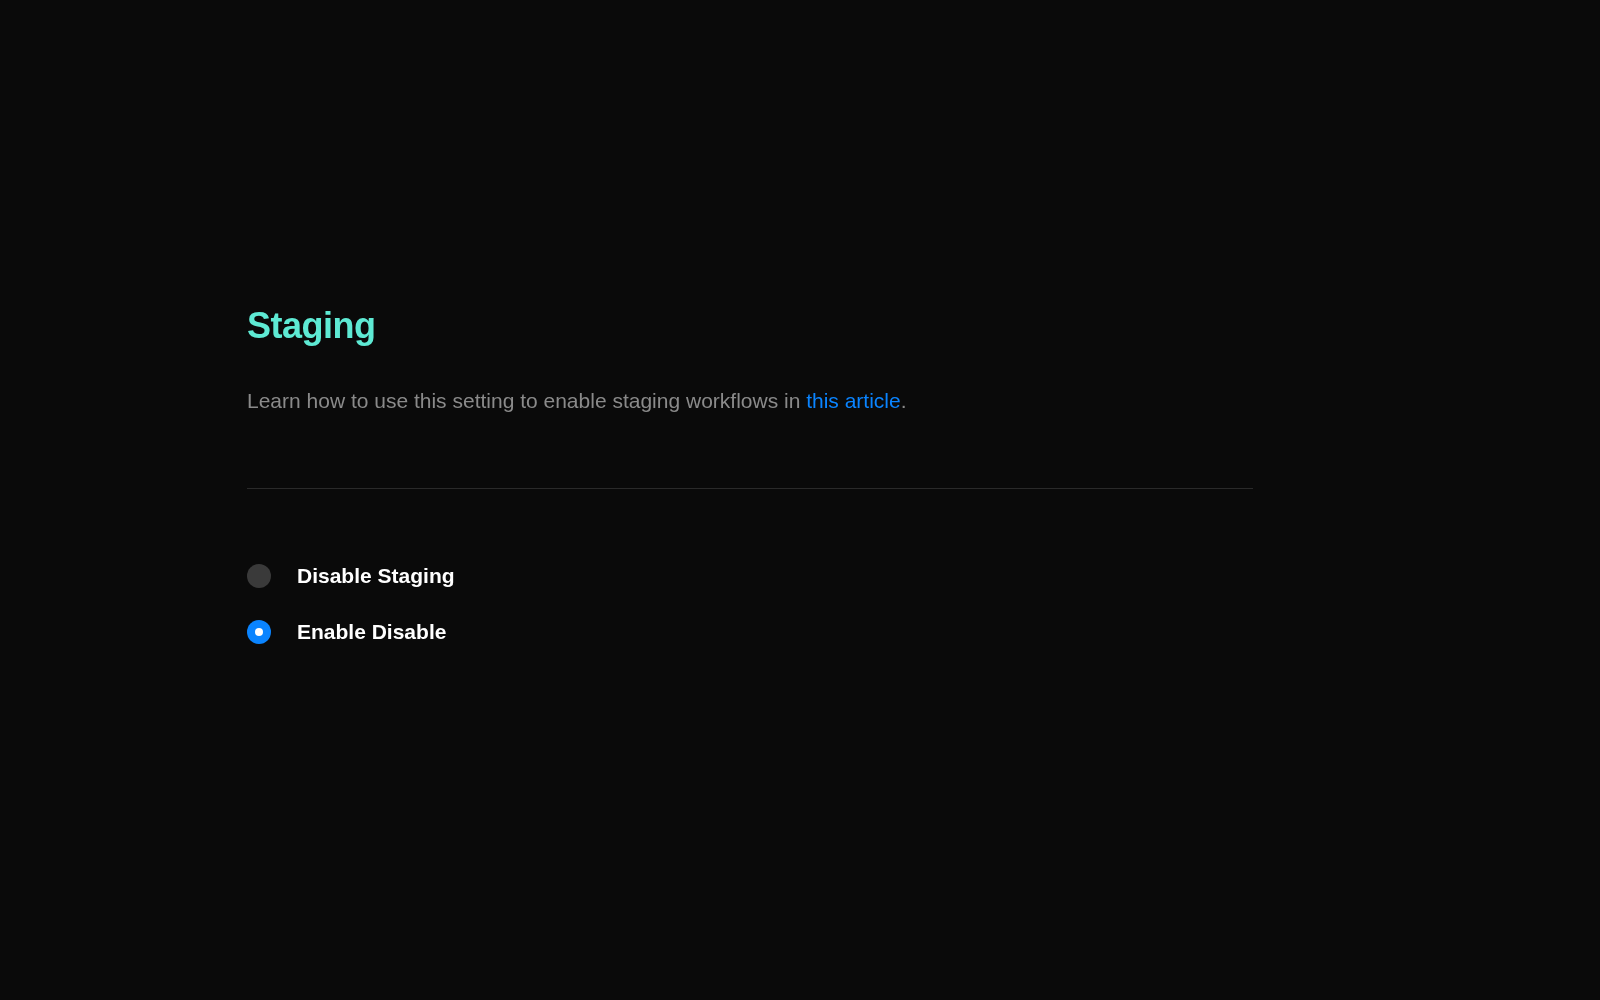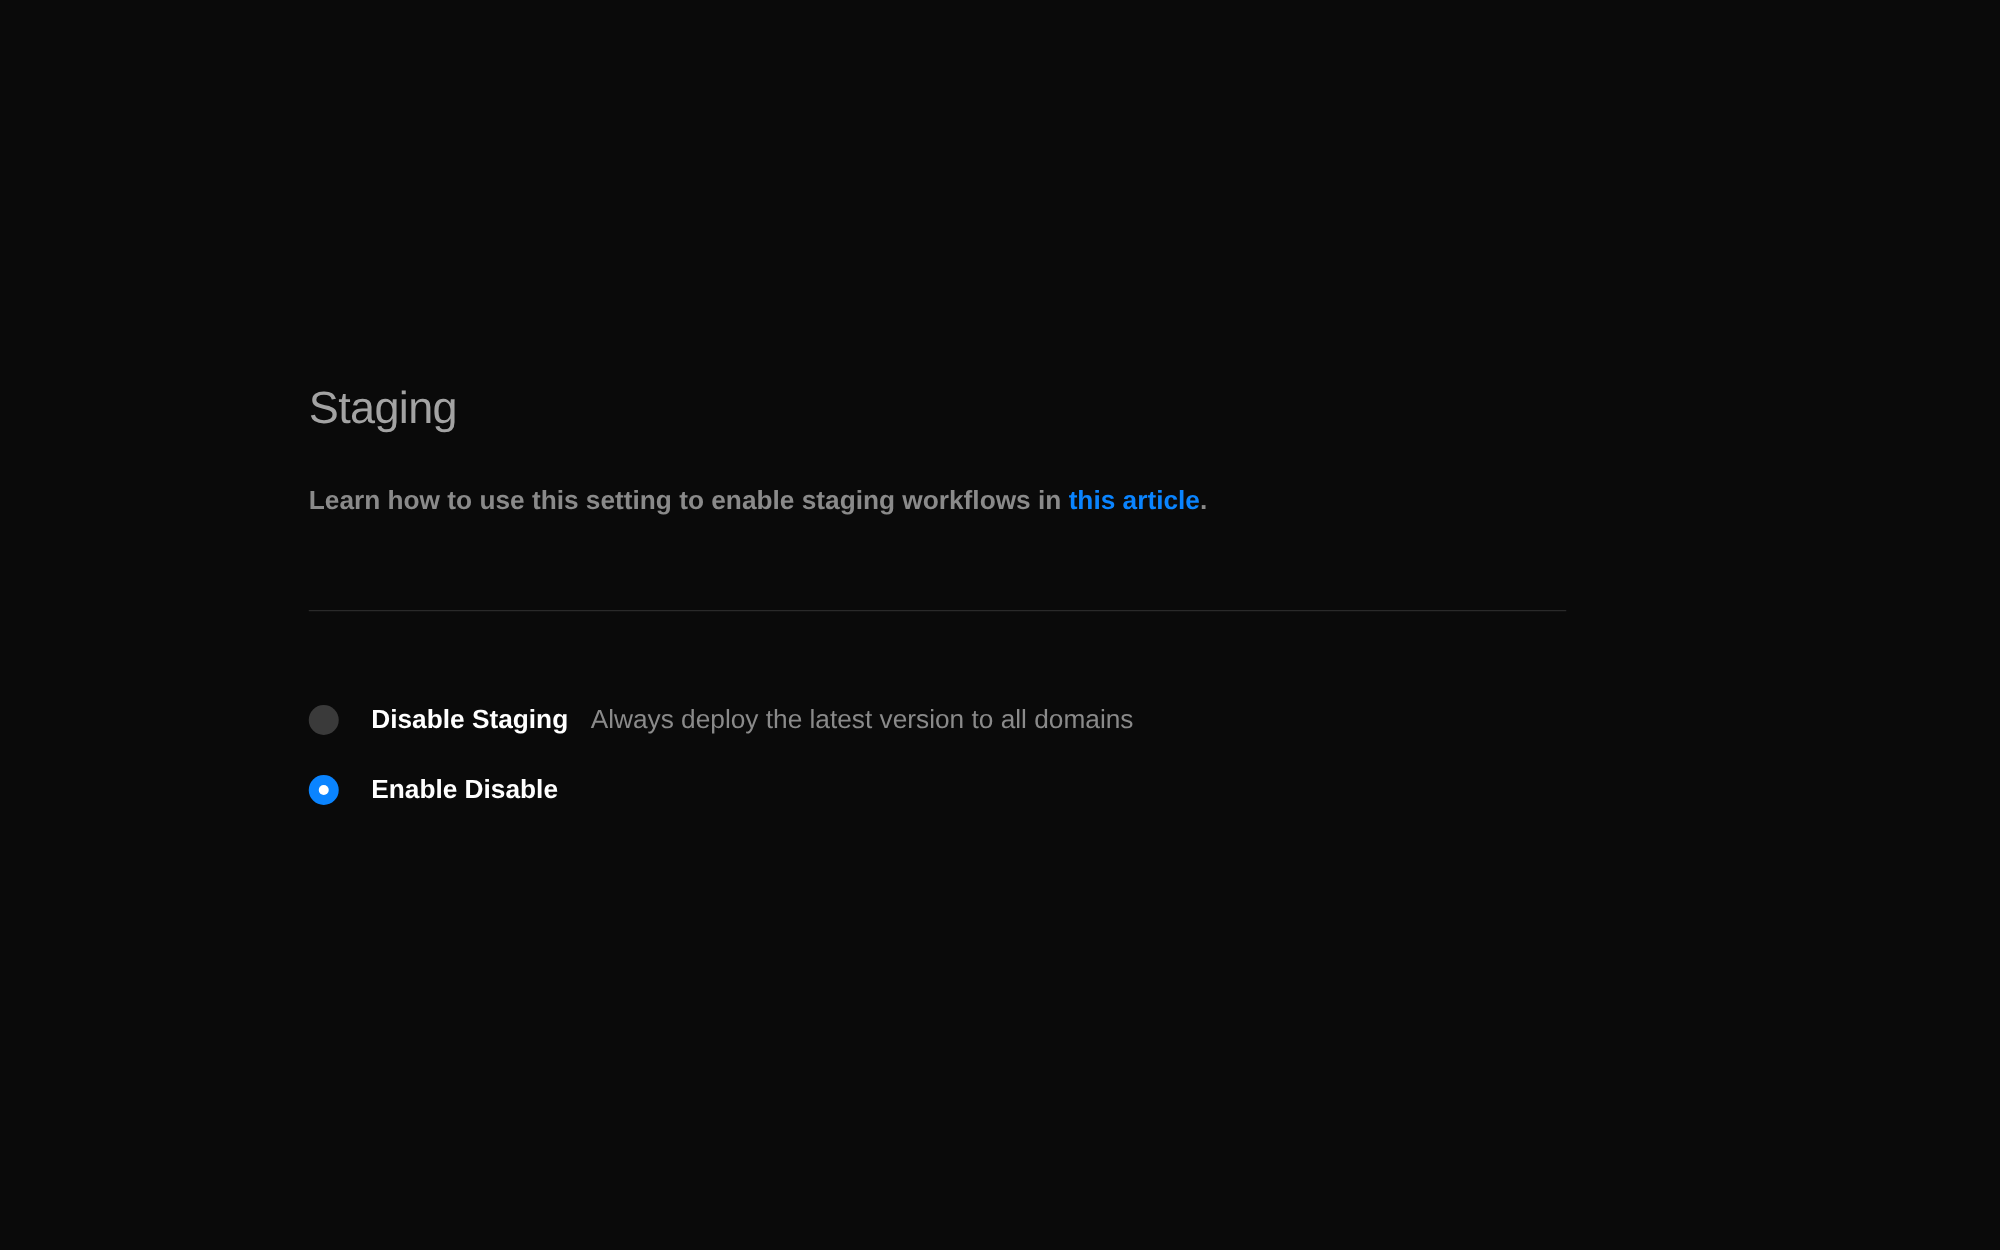--- a/index.html
+++ b/index.html
@@ -14,30 +14,29 @@
       font-family: -apple-system, BlinkMacSystemFont, "Segoe UI", Helvetica, Arial, sans-serif;
       color: #fff;
       display: flex;
       flex-direction: column;
       padding-top: 305px;
       padding-left: 247px;
       padding-right: 300px;
     }
     .heading {
       font-size: 36px;
-      font-weight: 400;
+      font-weight: 700;
       letter-spacing: -0.5px;
-      color: #a3a3a3;
+      color: #5eead4;
       margin-bottom: 42px;
     }
     .description {
       font-size: 21px;
       color: #8a8a8a;
       margin-bottom: 0;
-      font-weight: bold;
     }
     .description .link {
       color: #0a84ff;
       text-decoration: none;
       cursor: pointer;
     }
     .divider {
       border: none;
       height: 1px;
       background: #2a2a2a;
@@ -100,21 +99,18 @@
 
 <p class="description">
   <span>Learn how to use this setting to enable staging workflows in </span><a class="link">this article</a><span>.</span>
 </p>
 
 <hr class="divider">
 
 <div class="option-row">
   <span class="radio unselected"></span>
   <span class="option-label">Disable Staging</span>
-  <span class="option-desc">
-    <span>Always deploy the latest version to all domains</span>
-  </span>
 </div>
 
 <div class="option-row">
   <span class="radio selected"></span>
   <span class="option-label">Enable Disable</span>
 </div>
 
 </body></html>

